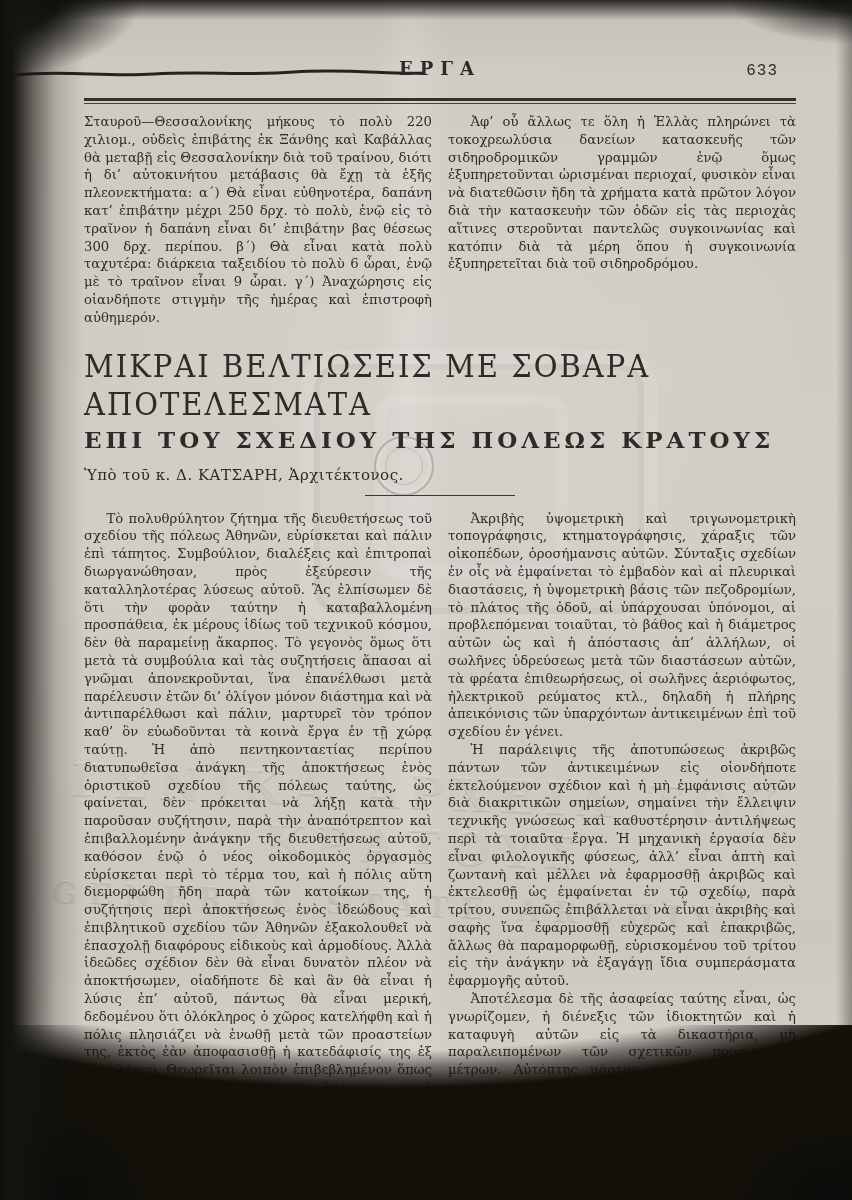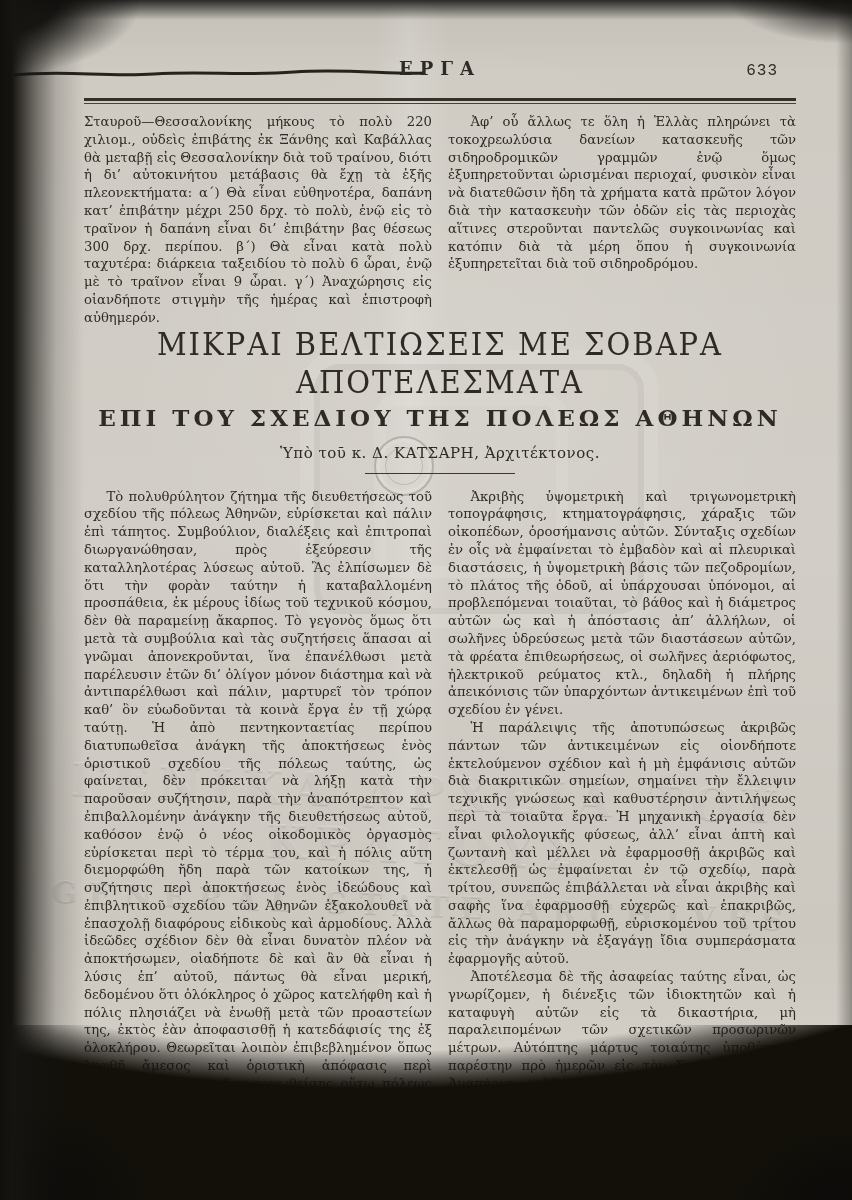--- a/index.html
+++ b/index.html
@@ -21,21 +21,21 @@
   .hdr-page{position:absolute;right:18px;top:6px;font-size:16px;letter-spacing:1px;font-family:Liberation Mono, monospace;}
   .hdr-div{border-top:3px solid #343028;border-bottom:1px solid #47423a;height:2px;}
 
   
   .cols{display:flex;gap:16px;margin-top:9px;}
   .col{flex:1 1 0;font-size:13.2px;line-height:17.8px;text-align:justify;}
   .col p{margin:0;}
   .col p.ind{text-indent:1.7em;}
 
   
-  .art-head{text-align:center;margin-top:2px;}
+  .art-head{margin-top:24px;}
   .art-t1{font-size:29px;letter-spacing:2px;font-weight:normal;margin:0;
           transform:scaleY(1.12);transform-origin:center;}
   .art-t2{font-size:23px;letter-spacing:4px;font-weight:bold;margin:7px 0 0 0;}
   .art-by{font-size:15px;font-weight:normal;margin:13px 0 0 0;letter-spacing:0.5px;}
   .by-rule{width:150px;border:none;border-top:1.5px solid #3c372f;margin:11px auto 0 auto;}
   .body-cols{margin-top:14px;}
 
   
   .wm{position:absolute;left:0;right:0;top:766px;text-align:center;pointer-events:none;
       transform:rotate(2.2deg);color:rgba(245,243,236,0.34);
@@ -102,21 +102,21 @@
         <div class="col">
           <p>Σταυροῦ—Θεσσαλονίκης μήκους τὸ πολὺ 220 χιλιομ., οὐδεὶς ἐπιβάτης ἐκ Ξάνθης καὶ Καβάλλας θὰ μεταβῇ εἰς Θεσσαλονίκην διὰ τοῦ τραίνου, διότι ἡ δι’ αὐτοκινήτου μετάβασις θὰ ἔχῃ τὰ ἑξῆς πλεονεκτήματα: α΄) Θὰ εἶναι εὐθηνοτέρα, δαπάνη κατ’ ἐπιβάτην μέχρι 250 δρχ. τὸ πολὺ, ἐνῷ εἰς τὸ τραῖνον ἡ δαπάνη εἶναι δι’ ἐπιβάτην βας θέσεως 300 δρχ. περίπου. β΄) Θὰ εἶναι κατὰ πολὺ ταχυτέρα: διάρκεια ταξειδίου τὸ πολὺ 6 ὧραι, ἐνῷ μὲ τὸ τραῖνον εἶναι 9 ὧραι. γ΄) Ἀναχώρησις εἰς οἱανδήποτε στιγμὴν τῆς ἡμέρας καὶ ἐπιστροφὴ αὐθημερόν.</p>
         </div>
         <div class="col">
           <p class="ind">Ἀφ’ οὗ ἄλλως τε ὅλη ἡ Ἑλλὰς πληρώνει τὰ τοκοχρεωλύσια δανείων κατασκευῆς τῶν σιδηροδρομικῶν γραμμῶν ἐνῷ ὅμως ἐξυπηρετοῦνται ὡρισμέναι περιοχαί, φυσικὸν εἶναι νὰ διατεθῶσιν ἤδη τὰ χρήματα κατὰ πρῶτον λόγον διὰ τὴν κατασκευὴν τῶν ὁδῶν εἰς τὰς περιοχὰς αἵτινες στεροῦνται παντελῶς συγκοινωνίας καὶ κατόπιν διὰ τὰ μέρη ὅπου ἡ συγκοινωνία ἐξυπηρετεῖται διὰ τοῦ σιδηροδρόμου.</p>
         </div>
       </div>
 
       <div class="art-head">
         <h1 class="art-t1">ΜΙΚΡΑΙ ΒΕΛΤΙΩΣΕΙΣ ΜΕ ΣΟΒΑΡΑ ΑΠΟΤΕΛΕΣΜΑΤΑ</h1>
-        <h2 class="art-t2">ΕΠΙ ΤΟΥ ΣΧΕΔΙΟΥ ΤΗΣ ΠΟΛΕΩΣ ΑΘΗΝΩΝ</h2>
+        <h2 class="art-t2">ΕΠΙ ΤΟΥ ΣΧΕΔΙΟΥ ΤΗΣ ΠΟΛΕΩΣ ΚΡΑΤΟΥΣ</h2>
         <p class="art-by">Ὑπὸ τοῦ κ. Δ. ΚΑΤΣΑΡΗ, Ἀρχιτέκτονος.</p>
         <hr class="by-rule">
       </div>
 
       <div class="cols body-cols">
         <div class="col">
           <p class="ind">Τὸ πολυθρύλητον ζήτημα τῆς διευθετήσεως τοῦ σχεδίου τῆς πόλεως Ἀθηνῶν, εὑρίσκεται καὶ πάλιν ἐπὶ τάπητος. Συμβούλιον, διαλέξεις καὶ ἐπιτροπαὶ διωργανώθησαν, πρὸς ἐξεύρεσιν τῆς καταλληλοτέρας λύσεως αὐτοῦ. Ἂς ἐλπίσωμεν δὲ ὅτι τὴν φορὰν ταύτην ἡ καταβαλλομένη προσπάθεια, ἐκ μέρους ἰδίως τοῦ τεχνικοῦ κόσμου, δὲν θὰ παραμείνῃ ἄκαρπος. Τὸ γεγονὸς ὅμως ὅτι μετὰ τὰ συμβούλια καὶ τὰς συζητήσεις ἅπασαι αἱ γνῶμαι ἀπονεκροῦνται, ἵνα ἐπανέλθωσι μετὰ παρέλευσιν ἐτῶν δι’ ὀλίγον μόνον διάστημα καὶ νὰ ἀντιπαρέλθωσι καὶ πάλιν, μαρτυρεῖ τὸν τρόπον καθ’ ὃν εὐωδοῦνται τὰ κοινὰ ἔργα ἐν τῇ χώρᾳ ταύτῃ. Ἡ ἀπὸ πεντηκονταετίας περίπου διατυπωθεῖσα ἀνάγκη τῆς ἀποκτήσεως ἑνὸς ὁριστικοῦ σχεδίου τῆς πόλεως ταύτης, ὡς φαίνεται, δὲν πρόκειται νὰ λήξῃ κατὰ τὴν παροῦσαν συζήτησιν, παρὰ τὴν ἀναπότρεπτον καὶ ἐπιβαλλομένην ἀνάγκην τῆς διευθετήσεως αὐτοῦ, καθόσον ἐνῷ ὁ νέος οἰκοδομικὸς ὀργασμὸς εὑρίσκεται περὶ τὸ τέρμα του, καὶ ἡ πόλις αὕτη διεμορφώθη ἤδη παρὰ τῶν κατοίκων της, ἡ συζήτησις περὶ ἀποκτήσεως ἑνὸς ἰδεώδους καὶ ἐπιβλητικοῦ σχεδίου τῶν Ἀθηνῶν ἐξακολουθεῖ νὰ ἐπασχολῇ διαφόρους εἰδικοὺς καὶ ἁρμοδίους. Ἀλλὰ ἰδεῶδες σχέδιον δὲν θὰ εἶναι δυνατὸν πλέον νὰ ἀποκτήσωμεν, οἱαδήποτε δὲ καὶ ἂν θὰ εἶναι ἡ λύσις ἐπ’ αὐτοῦ, πάντως θὰ εἶναι μερική, δεδομένου ὅτι ὁλόκληρος ὁ χῶρος κατελήφθη καὶ ἡ πόλις πλησιάζει νὰ ἑνωθῇ μετὰ τῶν προαστείων της, ἐκτὸς ἐὰν ἀποφασισθῇ ἡ κατεδάφισίς της ἐξ ὁλοκλήρου. Θεωρεῖται λοιπὸν ἐπιβεβλημένον ὅπως ληφθῇ ἄμεσος καὶ ὁριστικὴ ἀπόφασις περὶ διαρρυθμίσεως τῆς διαμορφωθείσης οὕτω πόλεως καὶ προέχει ὁ τρόπος τῆς ὀρθῆς καὶ ἀκριβοῦς ἐκτελέσεως τοῦ νέου τούτου σχεδίου συμφώνως μὲ τὰ σχέδια τῶν συγχρόνων Κρατῶν, ὄχι βεβαίως ἀπὸ ἀπόψεως ρυμοτομίας, ἀλλὰ ἀπὸ ἀπόψεως ἐμφανίσεως σχεδίων πλήρως κατηρτισμένων, ἵνα παύσωσιν εἰς τὸ μέλλον αἱ τροποποιήσεις καὶ αἱ προσαρτήσεις διαφόρων παραρτημάτων τῶν ἐνδιαφερομένων.</p>
         </div>
         <div class="col">
           <p class="ind">Ἀκριβὴς ὑψομετρικὴ καὶ τριγωνομετρικὴ τοπογράφησις, κτηματογράφησις, χάραξις τῶν οἰκοπέδων, ὁροσήμανσις αὐτῶν. Σύνταξις σχεδίων ἐν οἷς νὰ ἐμφαίνεται τὸ ἐμβαδὸν καὶ αἱ πλευρικαὶ διαστάσεις, ἡ ὑψομετρικὴ βάσις τῶν πεζοδρομίων, τὸ πλάτος τῆς ὁδοῦ, αἱ ὑπάρχουσαι ὑπόνομοι, αἱ προβλεπόμεναι τοιαῦται, τὸ βάθος καὶ ἡ διάμετρος αὐτῶν ὡς καὶ ἡ ἀπόστασις ἀπ’ ἀλλήλων, οἱ σωλῆνες ὑδρεύσεως μετὰ τῶν διαστάσεων αὐτῶν, τὰ φρέατα ἐπιθεωρήσεως, οἱ σωλῆνες ἀεριόφωτος, ἠλεκτρικοῦ ρεύματος κτλ., δηλαδὴ ἡ πλήρης ἀπεικόνισις τῶν ὑπαρχόντων ἀντικειμένων ἐπὶ τοῦ σχεδίου ἐν γένει.</p>

